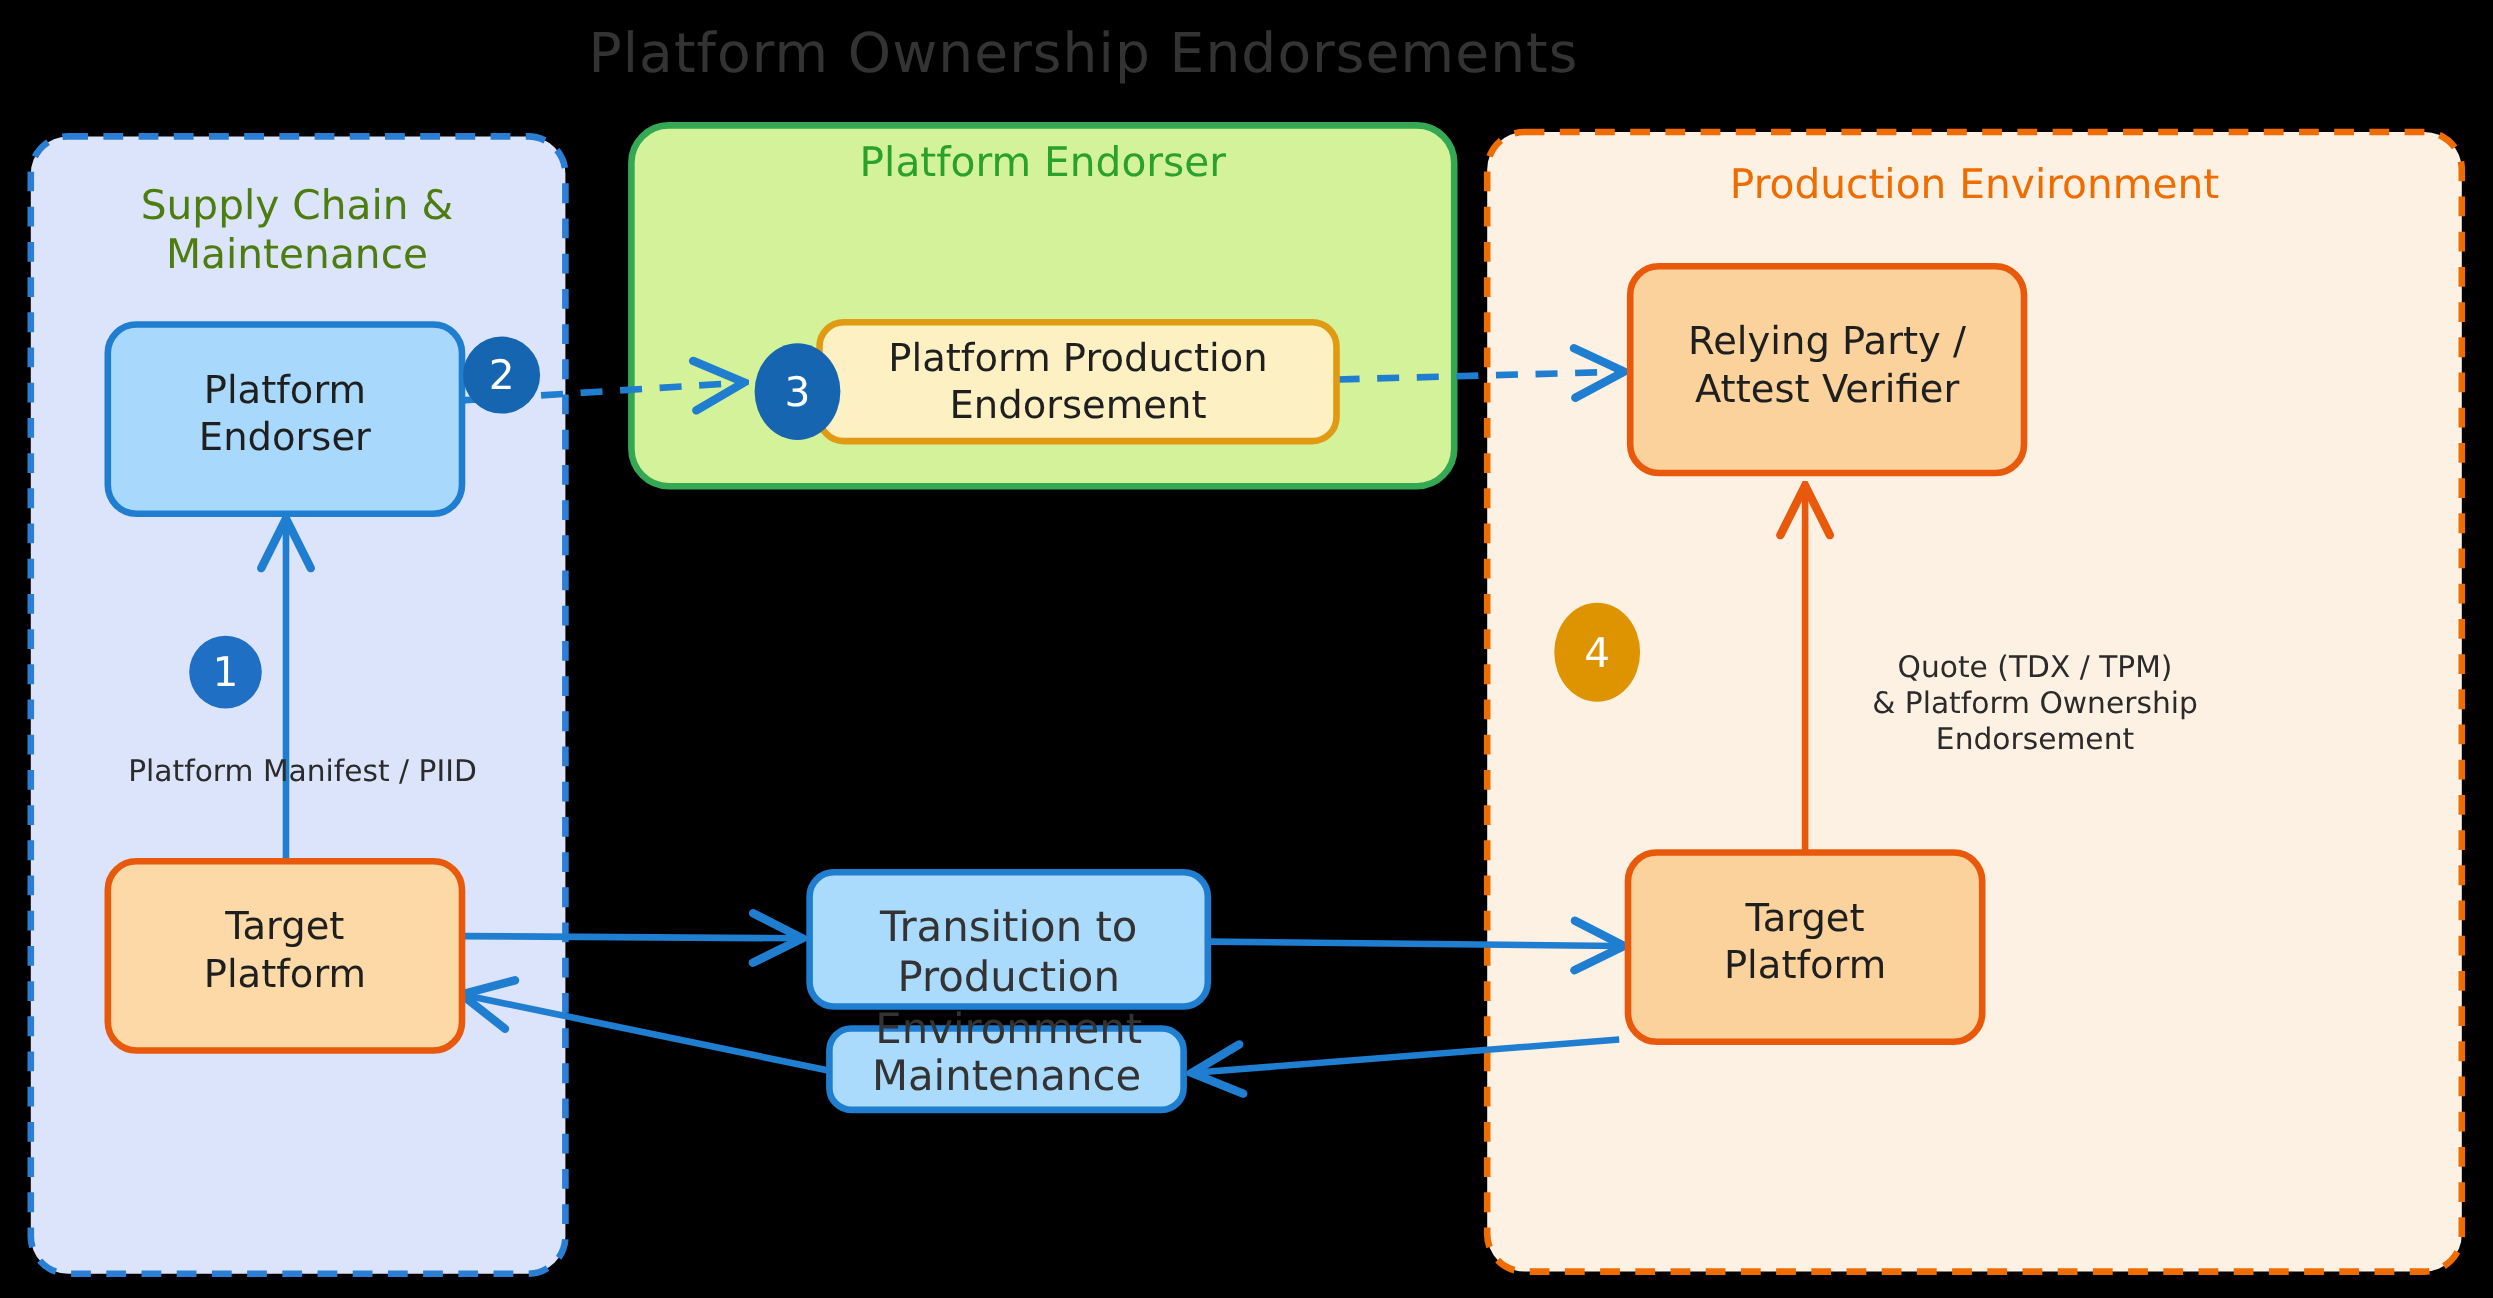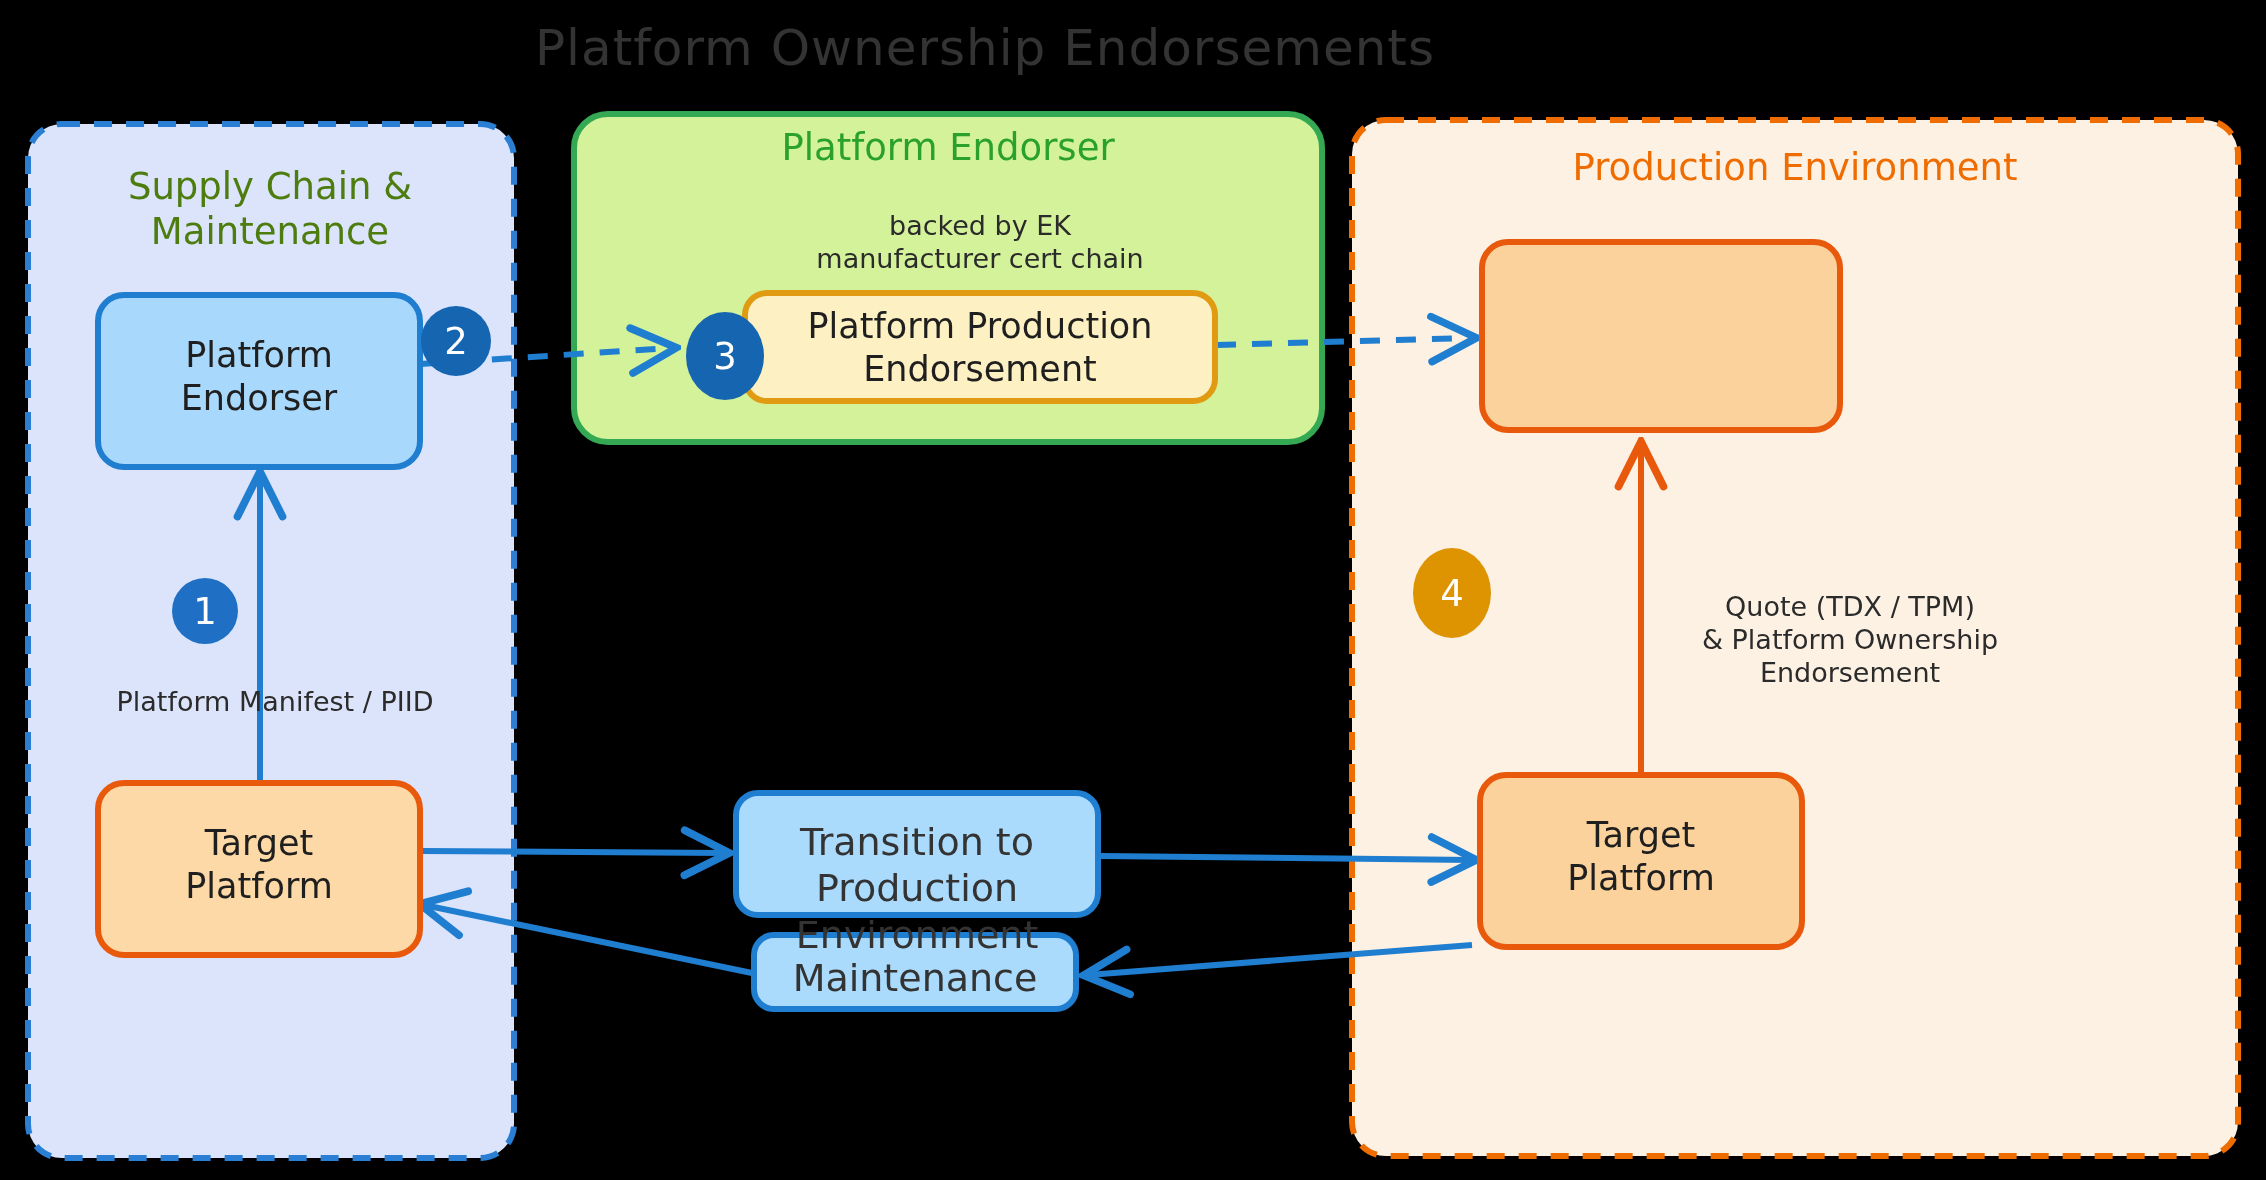--- a/index.html
+++ b/index.html
@@ -128,31 +128,31 @@
 
   <div class="lbl node-label" style="left:98px; top:334px; width:322px;">Platform
 Endorser</div>
 
   <div class="lbl node-label" style="left:98px; top:822px; width:322px;">Target
 Platform</div>
 
   <div class="lbl node-label" style="left:745px; top:305px; width:470px;">Platform Production
 Endorsement</div>
 
+  <div class="lbl node-label" style="left:1482px; top:290px; width:358px;">Relying Party /
+Attest Verifier</div>
 
   <div class="lbl node-label" style="left:1480px; top:814px; width:322px;">Target
 Platform</div>
 
   <div class="lbl node-label-sm" style="left:736px; top:819px; width:362px;">Transition to
 Production Environment</div>
 
   <div class="lbl node-label-sm" style="left:754px; top:955px; width:322px;">Maintenance</div>
 
-  <div class="lbl edge-label" style="left:740px; top:210px; width:480px;">backed by EK
-manufacturer cert chain</div>
 
   <div class="lbl edge-label" style="left:80px; top:658px; width:390px;margin-top:28px;">Platform Manifest / PIID</div>
 
 
   <div class="lbl edge-label" style="left:1690px; top:548px; width:320px;margin-top:43px;">Quote (TDX / TPM)
 &amp; Platform Ownership
 Endorsement</div>
 
   <div class="badge" id="badge-1">1</div>
   <div class="badge" id="badge-2">2</div>

